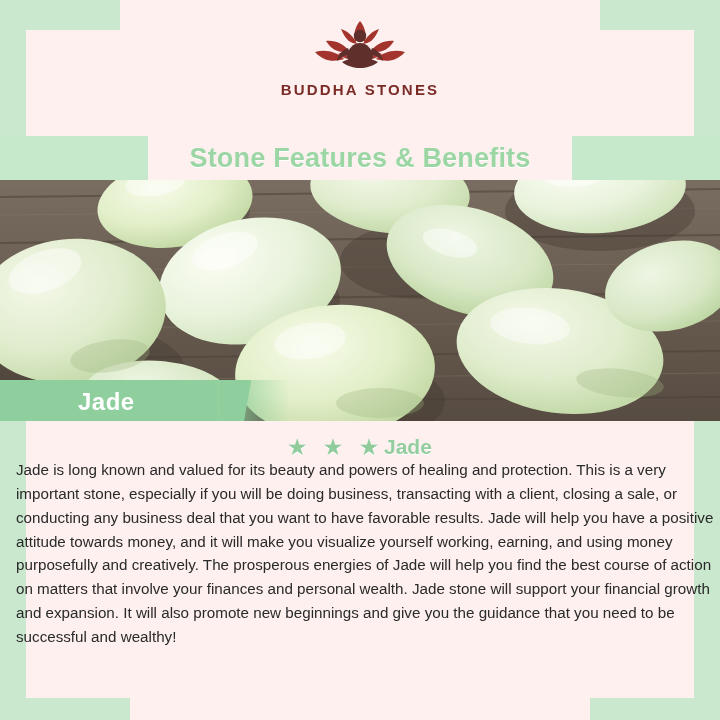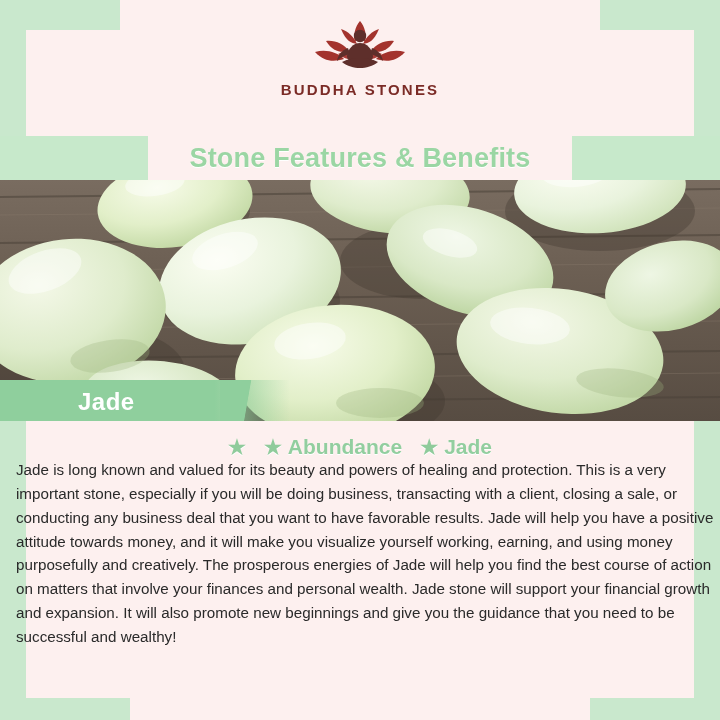--- a/index.html
+++ b/index.html
@@ -265,21 +265,20 @@
   <div class="cut"></div>
 </div>
 <div class="stone-label">Jade</div>
 
 <div class="benefits">
   <div class="benefit">
     <span class="star">★</span>
   </div>
   <div class="benefit">
     <span class="star">★</span>
-    <span>Abundance</span>
   </div>
   <div class="benefit">
     <span class="star">★</span>
     <span>Jade</span>
   </div>
 </div>
 
 <p class="copy">Jade is long known and valued for its beauty and powers of healing and protection. This is a very important stone, especially if you will be doing business, transacting with a client, closing a sale, or conducting any business deal that you want to have favorable results. Jade will help you have a positive attitude towards money, and it will make you visualize yourself working, earning, and using money purposefully and creatively. The prosperous energies of Jade will help you find the best course of action on matters that involve your finances and personal wealth. Jade stone will support your financial growth and expansion. It will also promote new beginnings and give you the guidance that you need to be successful and wealthy!</p>
 
 <div class="frame"></div>

